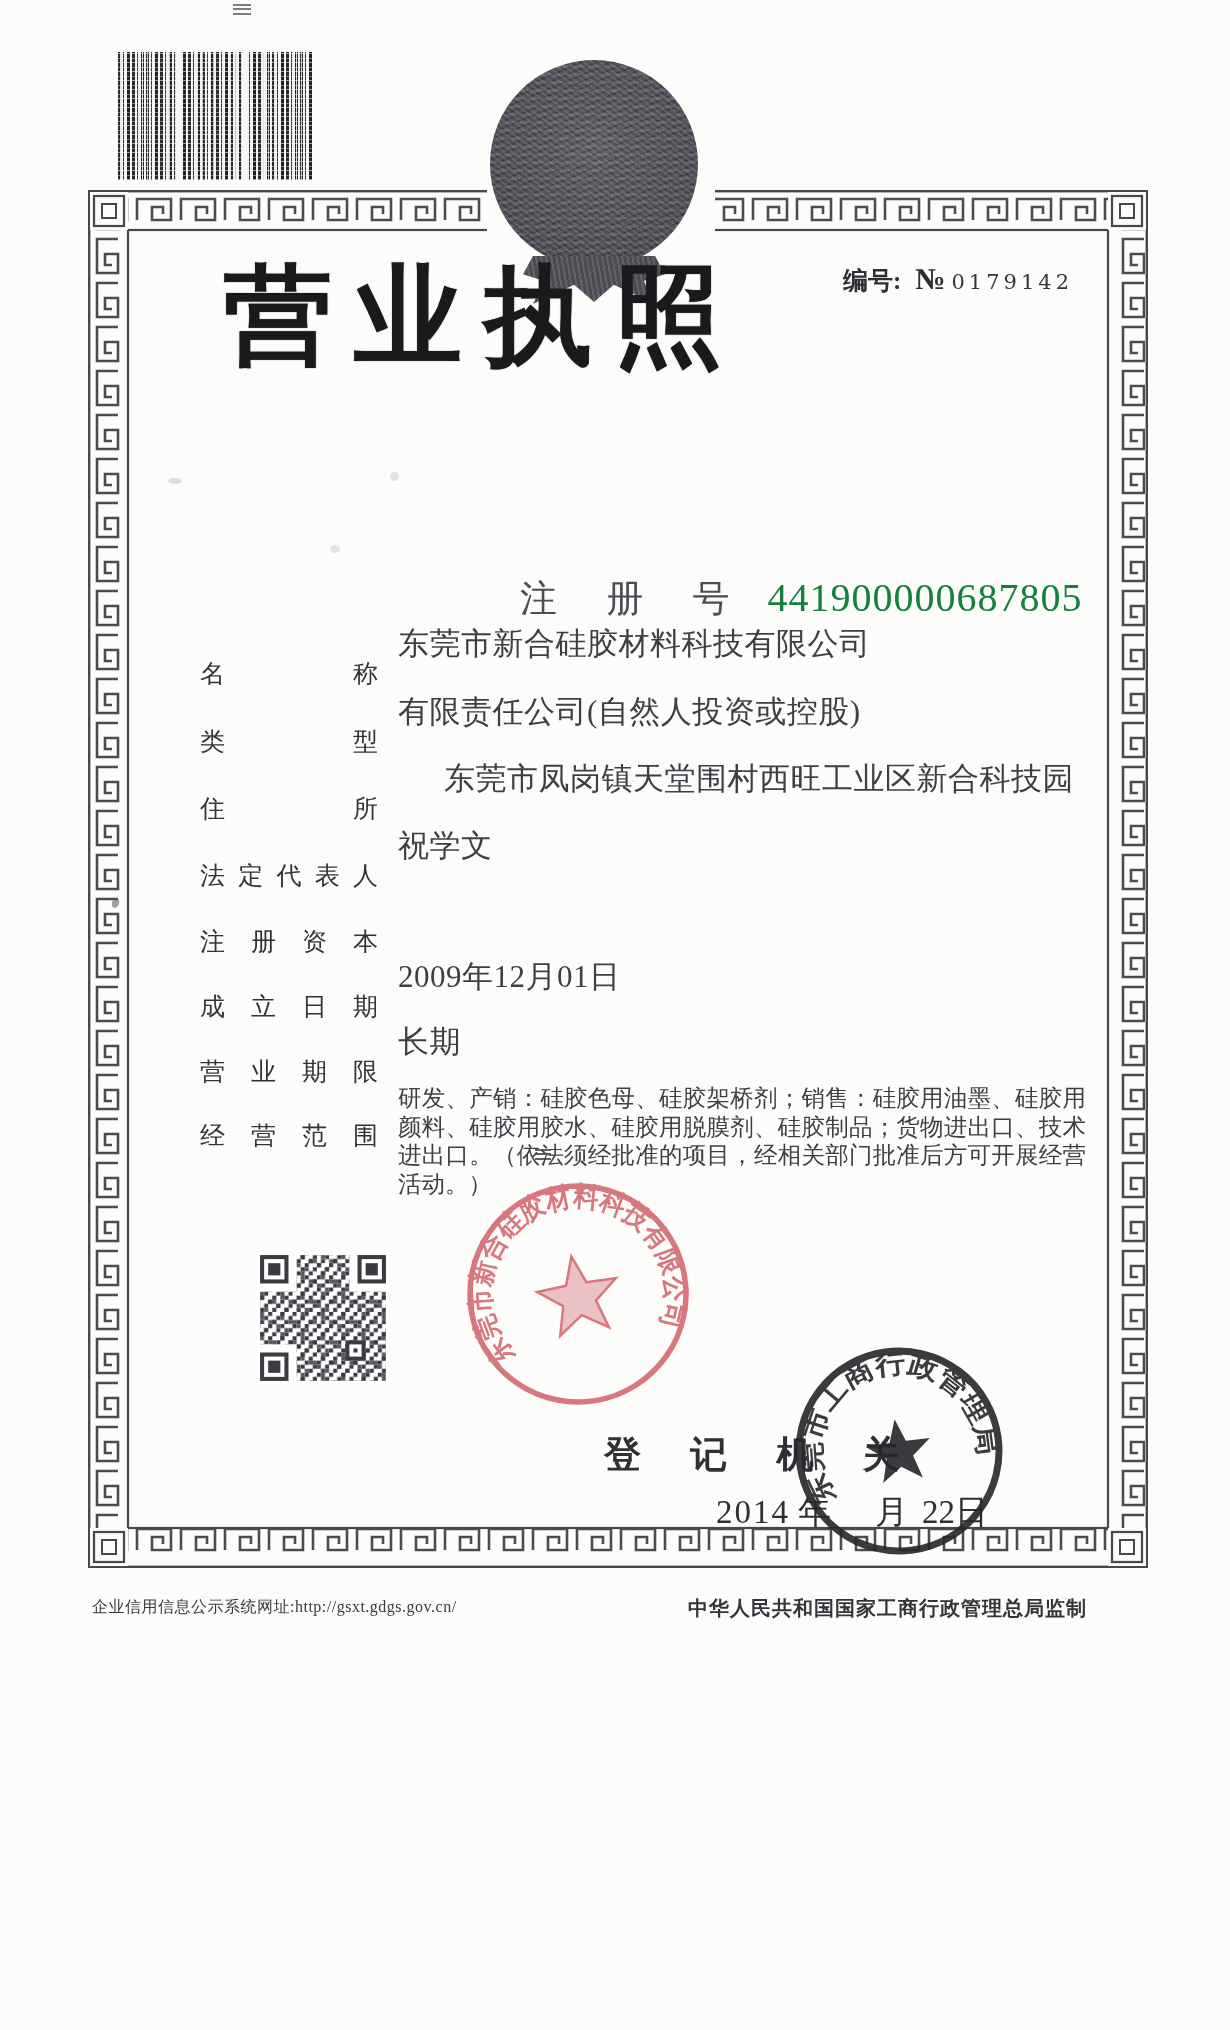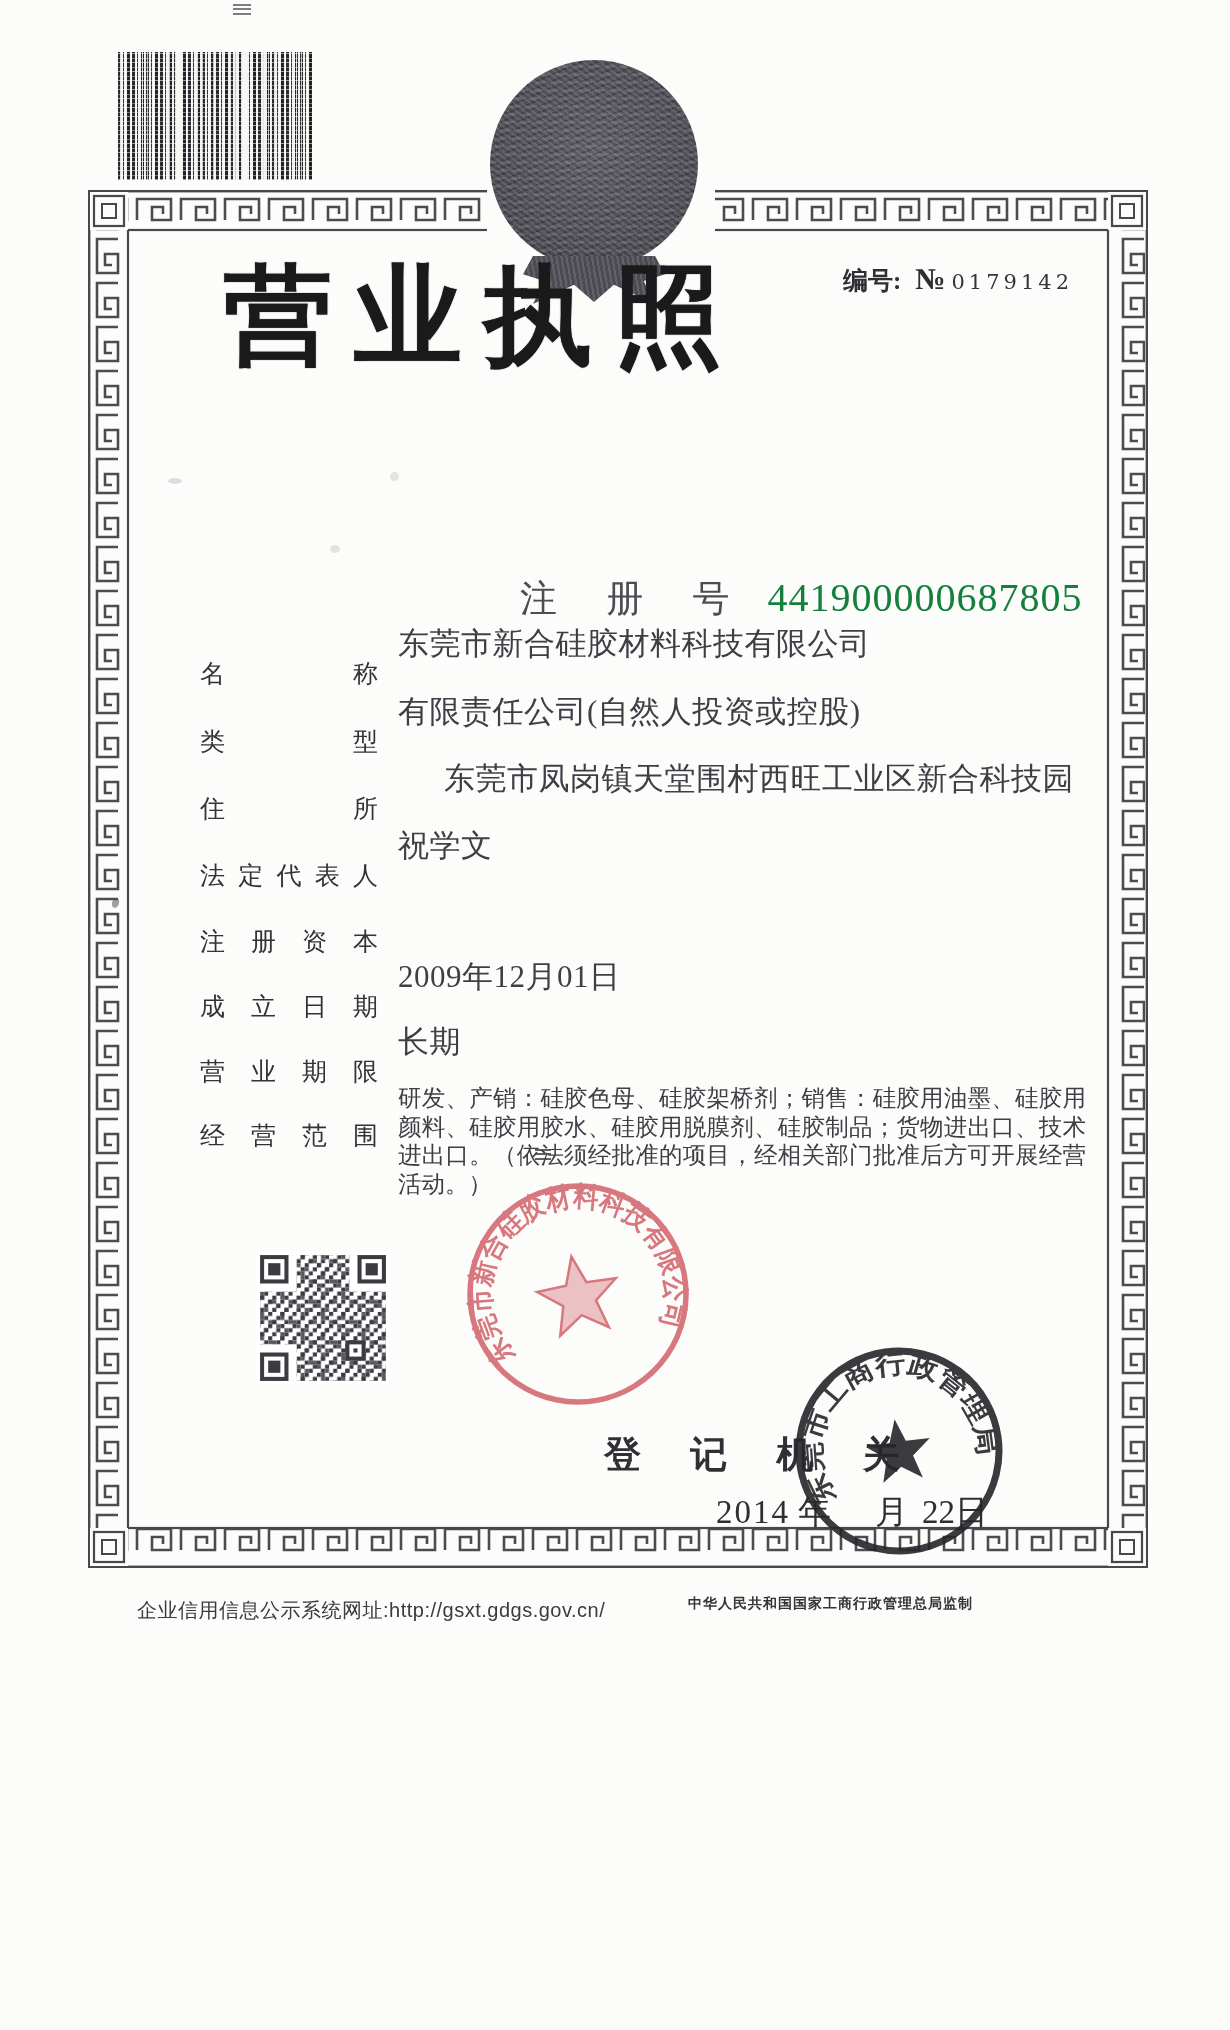--- a/index.html
+++ b/index.html
@@ -80,22 +80,22 @@
 
   
   .registrar{left:604px;top:1430px;font-size:37px;font-weight:600;color:#2f2f35;letter-spacing:20px;font-family:"Liberation Serif",serif;}
   .dateline{left:716px;top:1490px;display:flex;align-items:baseline;font-size:33px;color:#2e2e33;font-family:"Liberation Serif",serif;}
   .dateline .gap1{width:44px;}
   .dateline .gap2{width:14px;}
   .dateline .y{letter-spacing:2px;}
   .dateline .u{margin-left:8px;}
 
   
-  .footL{left:92px;top:1597px;font-size:20px;color:#3a3a40;letter-spacing:.5px;font-family:Liberation Sans, sans-serif;margin-left:45px;}
-  .footR{left:688px;top:1595px;font-size:14px;color:#333339;letter-spacing:1px;font-weight:600;font-family:"Liberation Serif",serif;}
+  .footL{left:92px;top:1597px;font-size:16px;color:#3a3a40;letter-spacing:.5px;font-family:Liberation Serif, serif;}
+  .footR{left:688px;top:1595px;font-size:20px;color:#333339;letter-spacing:1px;font-weight:600;font-family:"Liberation Serif",serif;}
 
   
   .hash{background:repeating-linear-gradient(0deg,#3a3a40 0 2px,rgba(0,0,0,0) 2px 4.5px);}
   .spk{background:#55555c;border-radius:50%;}
 
   svg{display:block;}
 </style>
 </head>
 <body>
 

